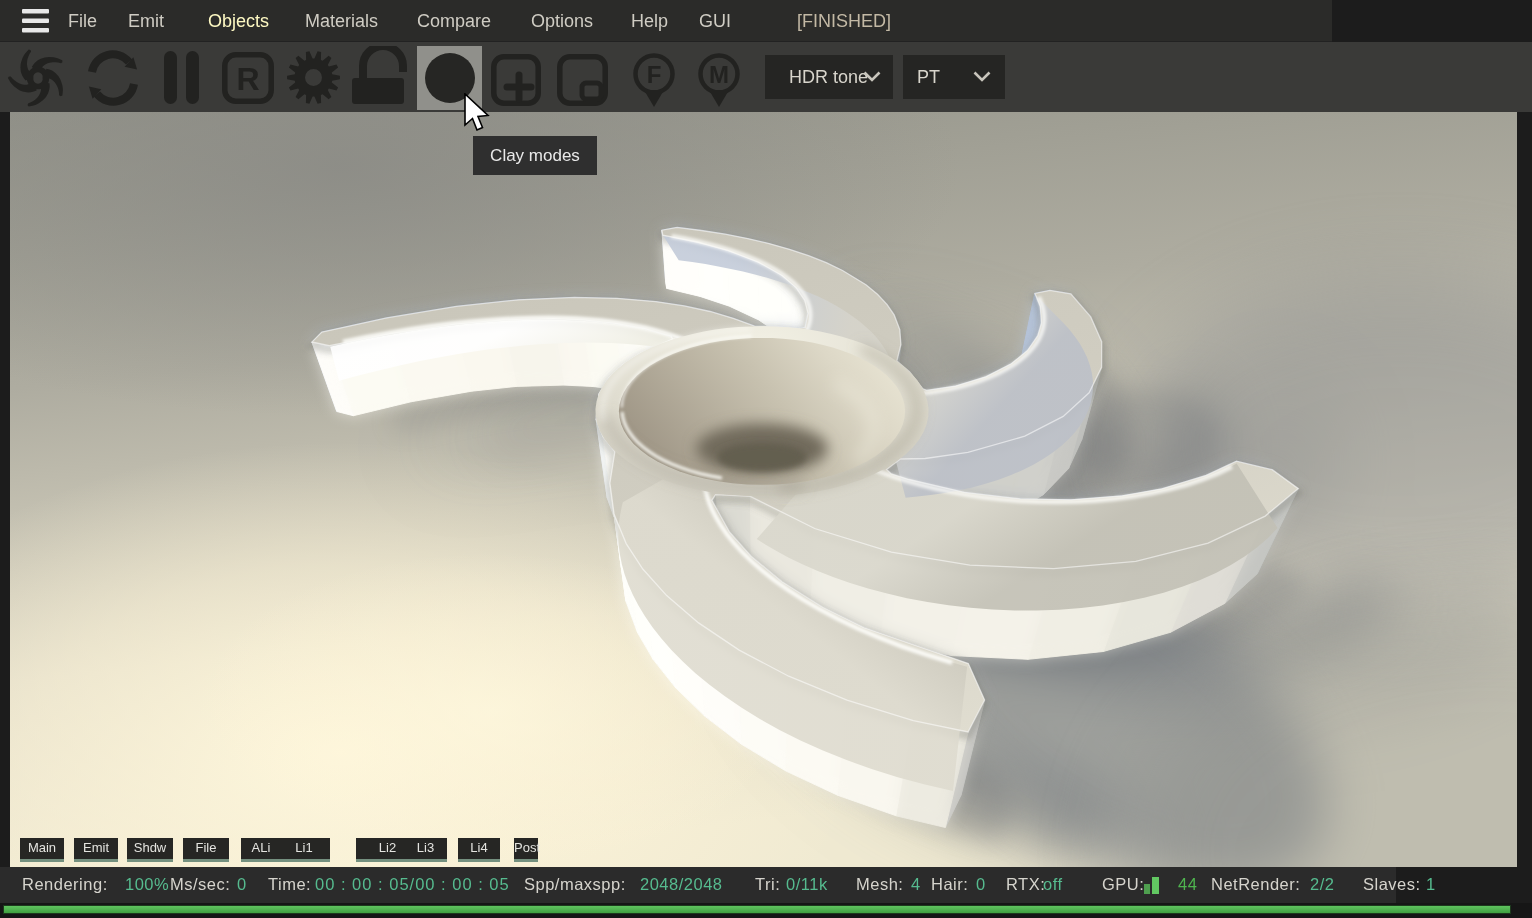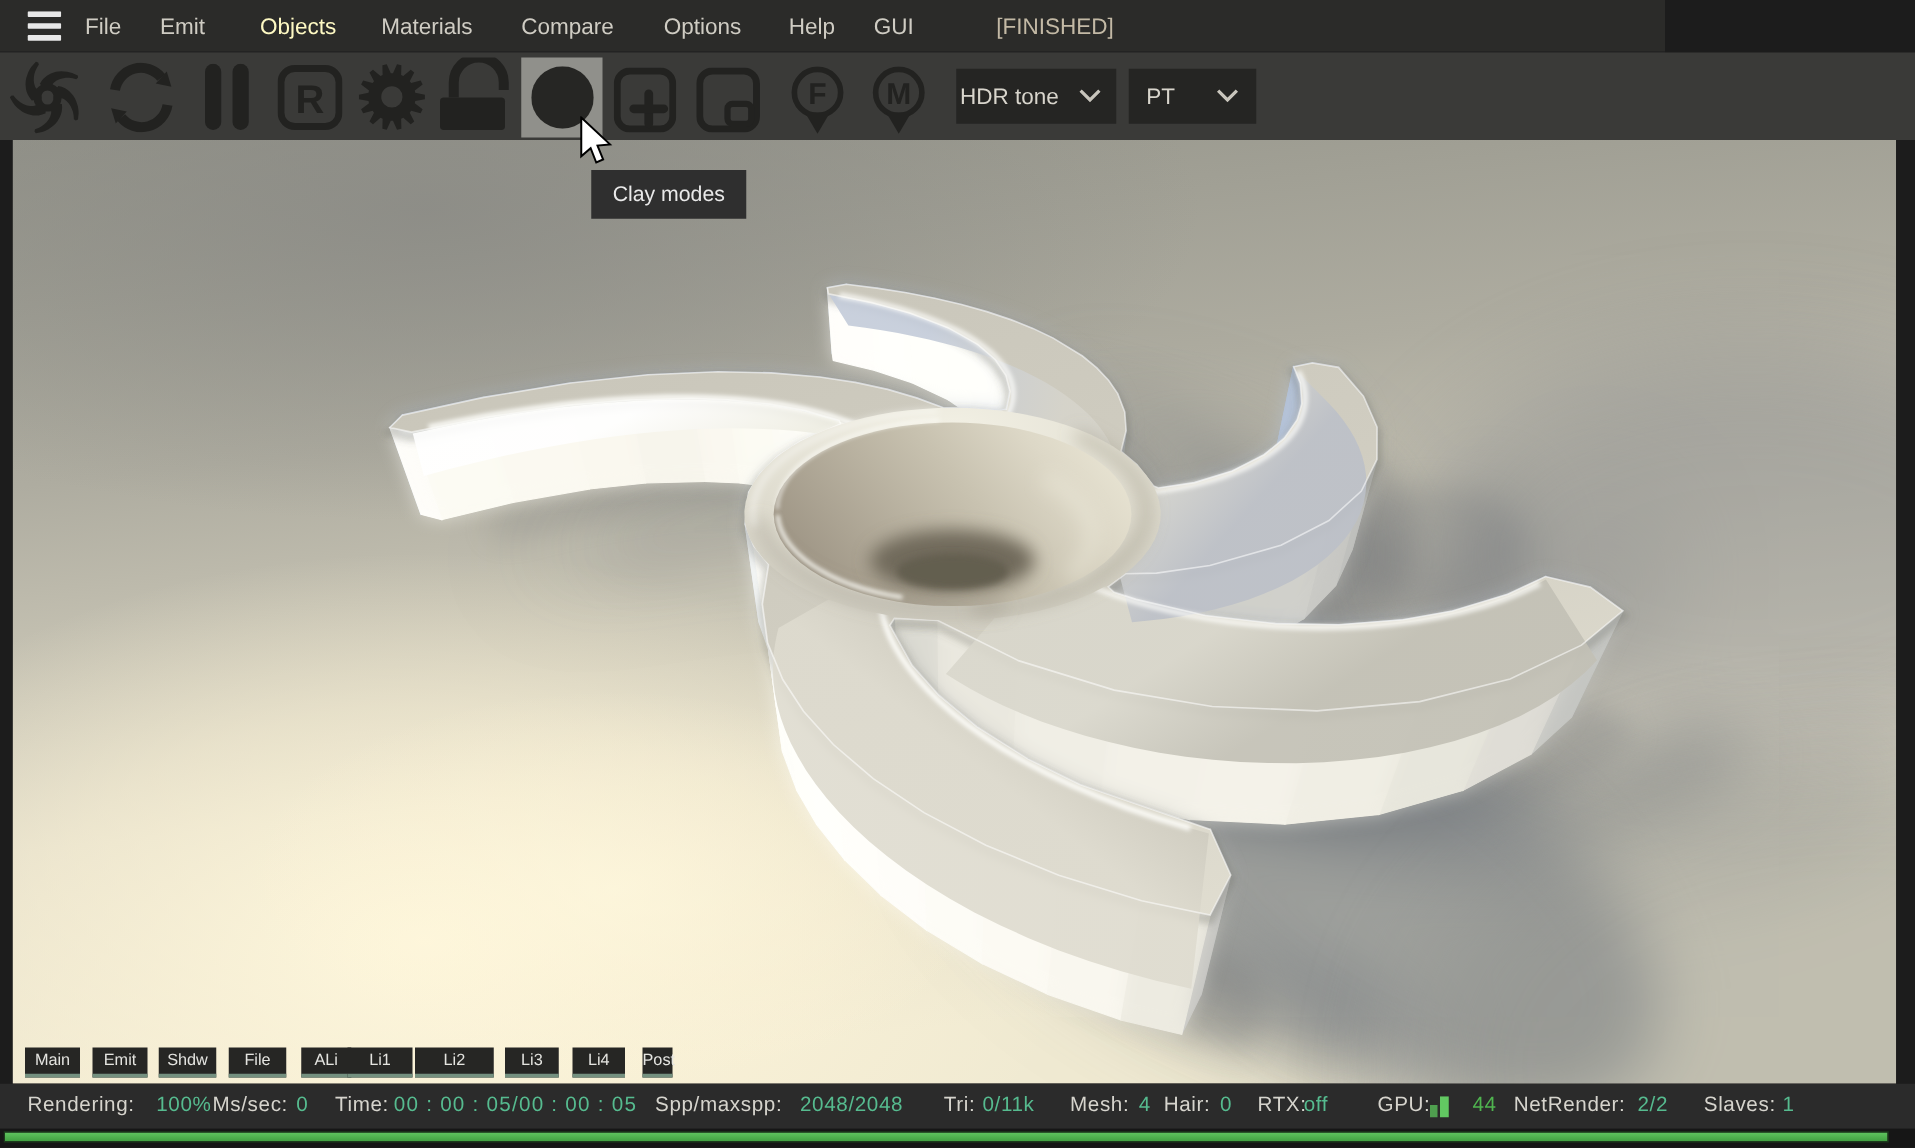--- a/index.html
+++ b/index.html
@@ -1,21 +1,21 @@
 <!DOCTYPE html>
 <html><head><meta charset="utf-8"><style>
 *{margin:0;padding:0;box-sizing:border-box}
 html,body{width:1532px;height:918px;overflow:hidden;background:#1c1c1c;font-family:"Liberation Sans",sans-serif}
 #menubar{position:absolute;left:0;top:0;width:1332px;height:42px;background:#2b2b29;border-bottom:1px solid #222}
 .mi{position:absolute;top:11px;color:#cfccc3;font-size:18px}
 #toolbar{position:absolute;left:0;top:42px;width:1532px;height:70px;background:#3a3a38}
 #viewport{position:absolute;left:10px;top:112px;width:1507px;height:755px;overflow:hidden}
 #tabs{position:absolute;left:10px;top:838px;height:25px}
 .tab{position:absolute;top:0;height:24px;background:#262624;color:#e4e4e0;font-size:13px;text-align:center;line-height:20px;border-bottom:3px solid #74907f}
-#status{position:absolute;left:0;top:867px;width:1532px;height:36px;background:#2b2b2b;color:#d6d4cd;font-size:16.5px}
+#status{position:absolute;left:0;top:867px;width:1396px;height:36px;background:#2b2b2b;color:#d6d4cd;font-size:16.5px}
 #status span{position:absolute;top:8px;white-space:pre;letter-spacing:0.5px}
 .tv{color:#56bb8f}
 #progress{position:absolute;left:0;top:903px;width:1532px;height:15px;background:#161616}
 #pbar{position:absolute;left:3px;top:2px;width:1508px;height:9px;background:linear-gradient(#5fc45f,#41a041);border:1px solid #1d3a1d}
 #tooltip{position:absolute;left:473px;top:136px;width:124px;height:39px;background:#2f2f2f;color:#e9e9e9;font-size:17px;text-align:center;line-height:39px}
 .dd{position:absolute;top:13px;height:44px;background:#252523;color:#d8d5cc;font-size:18px;line-height:44px}
 </style></head><body>
 <div id="menubar">
     <svg style="position:absolute;left:22px;top:9px" width="27" height="24" viewBox="0 0 27 24">
       <g fill="#e8e8e8">
@@ -79,21 +79,21 @@
     <svg style="position:absolute;left:631px;top:11px" width="46" height="56" viewBox="0 0 46 56">
 <circle cx="23" cy="21" r="18.5" fill="none" stroke="#222220" stroke-width="4.5"></circle>
 <path d="M13 37 L33 37 L23 54 Z" fill="#222220"></path>
 <text x="23" y="30" font-family="Liberation Sans" font-size="24" font-weight="bold" fill="#222220" text-anchor="middle">F</text>
     </svg>
     <svg style="position:absolute;left:696px;top:11px" width="46" height="56" viewBox="0 0 46 56">
 <circle cx="23" cy="21" r="18.5" fill="none" stroke="#222220" stroke-width="4.5"></circle>
 <path d="M13 37 L33 37 L23 54 Z" fill="#222220"></path>
 <text x="23" y="30" font-family="Liberation Sans" font-size="24" font-weight="bold" fill="#222220" text-anchor="middle">M</text>
     </svg>
-    <div class="dd" style="left:765px;width:128px;padding-left:3px">HDR tone<svg style="position:absolute;right:12px;top:16px" width="18" height="11" viewBox="0 0 18 11">
+    <div class="dd" style="left:765px;width:128px;padding-left:24px">HDR tone<svg style="position:absolute;right:12px;top:16px" width="18" height="11" viewBox="0 0 18 11">
         <path d="M1.5 1.5 L9 9 L16.5 1.5" fill="none" stroke="#c8c5bc" stroke-width="2.6"></path>
       </svg></div>
     <div class="dd" style="left:903px;width:102px;padding-left:14px">PT<svg style="position:absolute;right:14px;top:16px" width="18" height="11" viewBox="0 0 18 11">
         <path d="M1.5 1.5 L9 9 L16.5 1.5" fill="none" stroke="#c8c5bc" stroke-width="2.6"></path>
       </svg></div>
   </div>
 <div id="viewport"><svg width="1507" height="755" viewBox="0 0 1507 755">
 <defs>
  <linearGradient id="floorBase" x1="0" y1="0" x2="0.22" y2="1">
   <stop offset="0" stop-color="#939389"></stop>
@@ -452,21 +452,21 @@
 <path d="M612.0,300.0 L612.8,305.1 L614.2,310.3 L616.5,315.4 L619.5,320.5 L623.3,325.5 L627.8,330.4 L633.2,335.2 L639.3,339.8 L646.2,344.2 L653.8,348.4 L662.0,352.2 L671.0,355.7 L680.5,358.9 L690.5,361.7 L701.0,364.0 L711.9,365.9" fill="none" stroke="rgba(255,255,250,0.9)" stroke-width="3" filter="url(#blurTiny)"></path>
 <path d="M741.7,224.2 L731.5,224.8 L721.3,225.7 L711.3,227.1 L701.5,228.8 L691.9,230.9 L682.5,233.4 L673.5,236.2 L664.9,239.4 L656.7,243.0 L649.0,247.0 L641.8,251.2 L635.2,255.8 L629.3,260.7 L624.2,266.0 L619.8,271.4 L616.4,277.2 L613.8,283.1 L612.2,289.3 L611.7,295.5" fill="none" stroke="rgba(255,255,252,0.8)" stroke-width="2.2" filter="url(#blurTiny)"></path>
 </svg></div>
 <div id="tabs">
     <div class="tab" style="left:10px;width:44px">Main</div>
     <div class="tab" style="left:64px;width:44px">Emit</div>
     <div class="tab" style="left:117px;width:46px">Shdw</div>
     <div class="tab" style="left:173px;width:46px">File</div>
     <div class="tab" style="left:231px;width:40px">ALi</div>
     <div class="tab" style="left:268px;width:52px">Li1</div>
-    <div class="tab" style="left:322px;width:63px">Li2</div>
+    <div class="tab" style="left:346px;width:63px">Li2</div>
     <div class="tab" style="left:394px;width:43px">Li3</div>
     <div class="tab" style="left:448px;width:42px">Li4</div>
     <div class="tab" style="left:504px;width:24px">Post</div>
   </div>
 <div id="tooltip">Clay modes</div>
 <svg style="position:absolute;left:463px;top:93px;z-index:40" width="30" height="44" viewBox="0 0 30 44">
 <path d="M2 1 L2 32 L9.5 25.5 L14 37 L19.5 34.5 L15 23.5 L25 22.5 Z" fill="#fff" stroke="#000" stroke-width="1.6"></path>
   </svg>
 <div id="status">
     <span style="left:22px">Rendering:</span>

